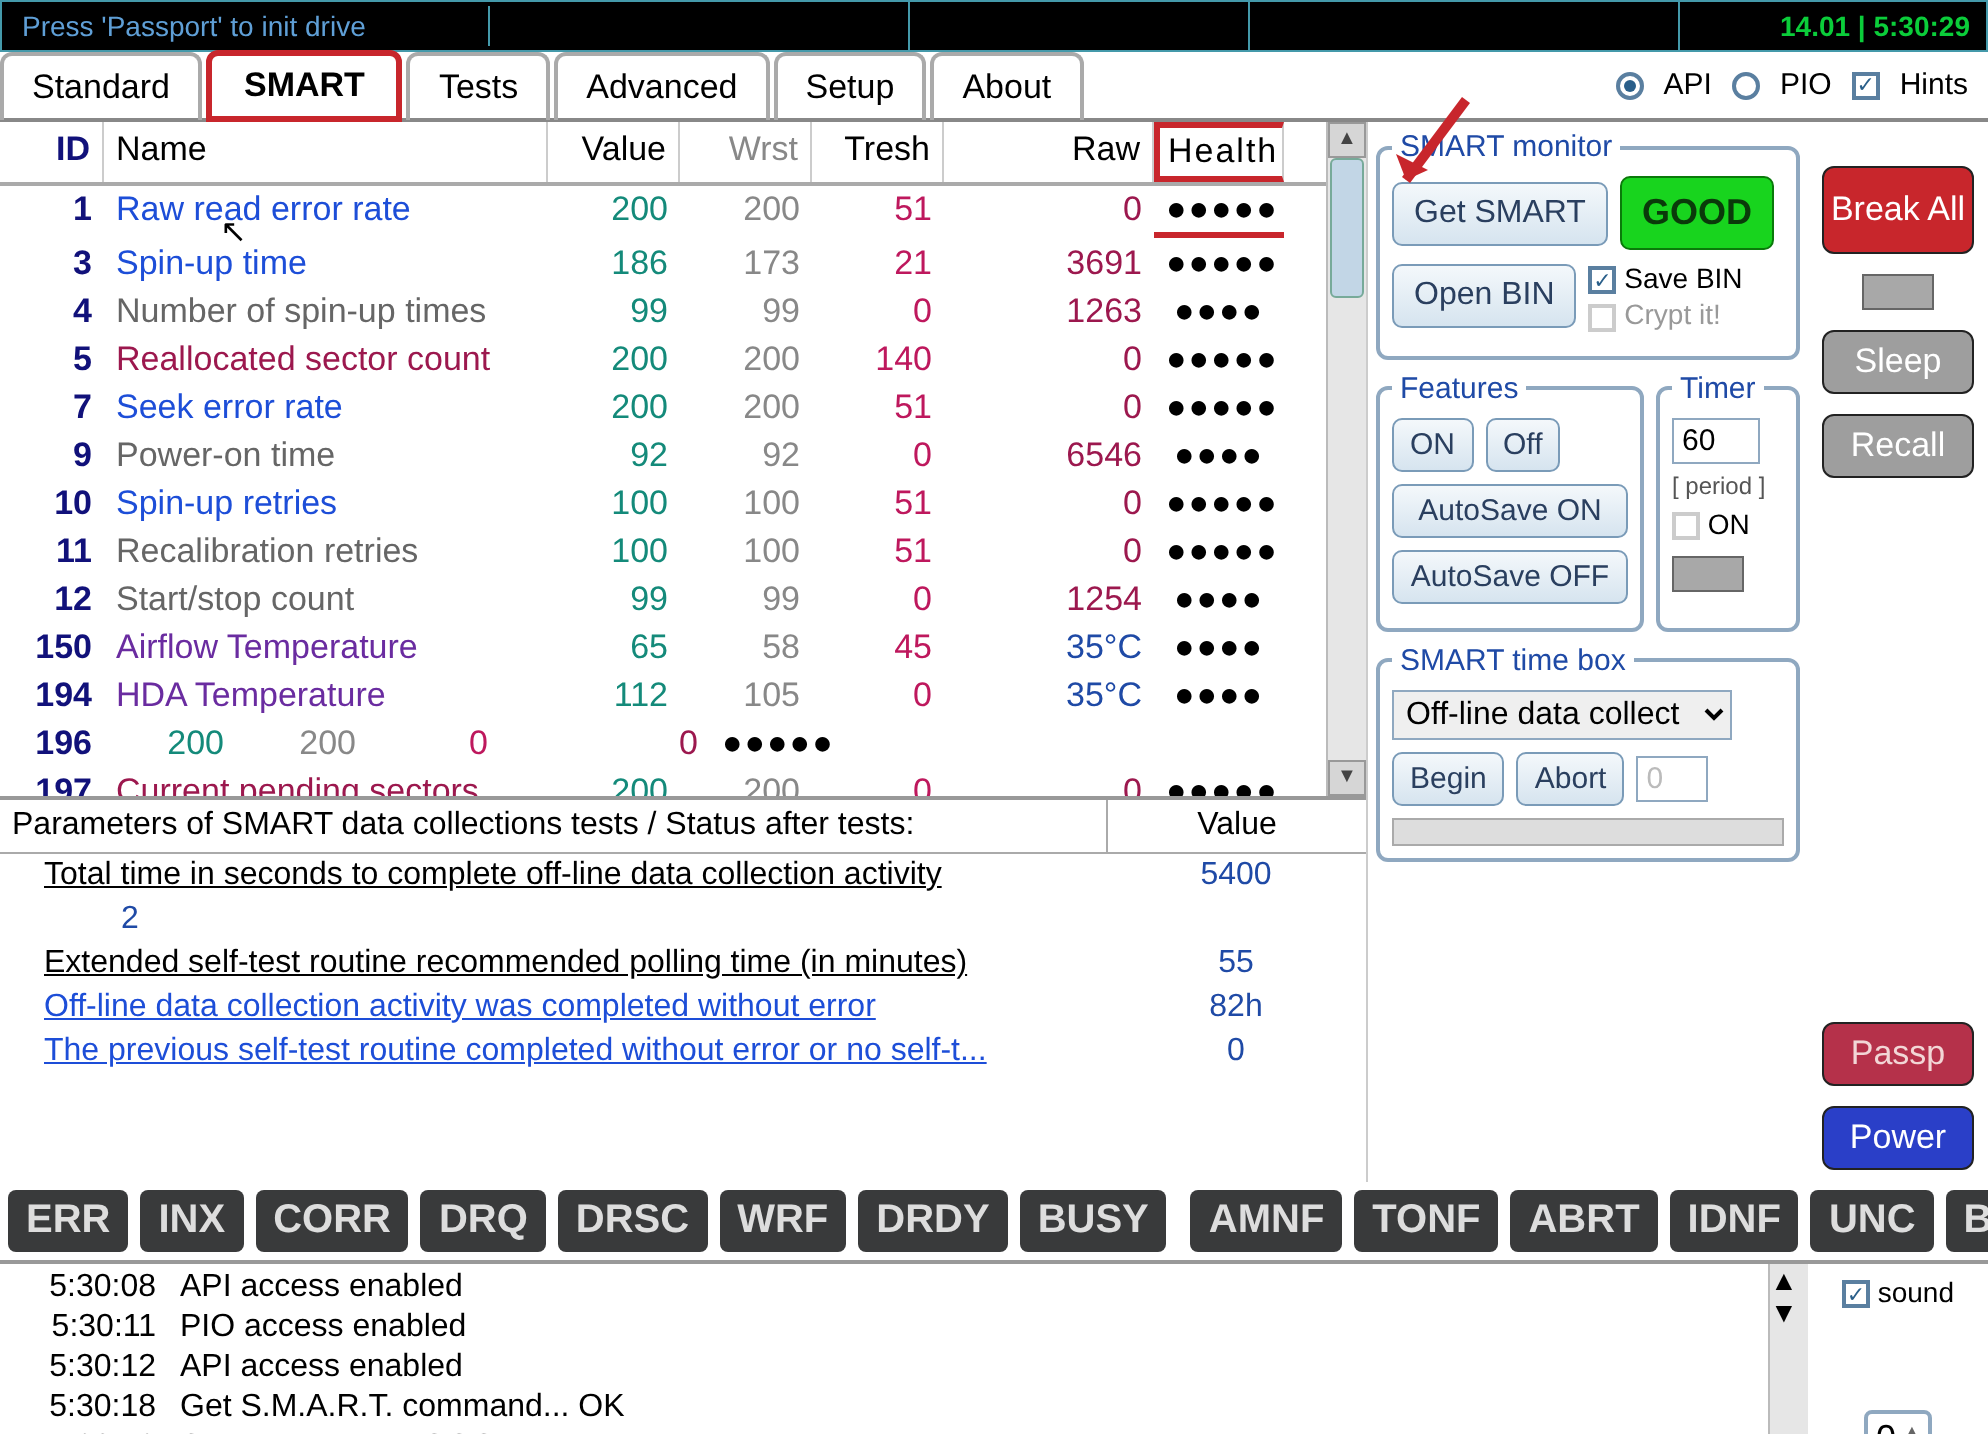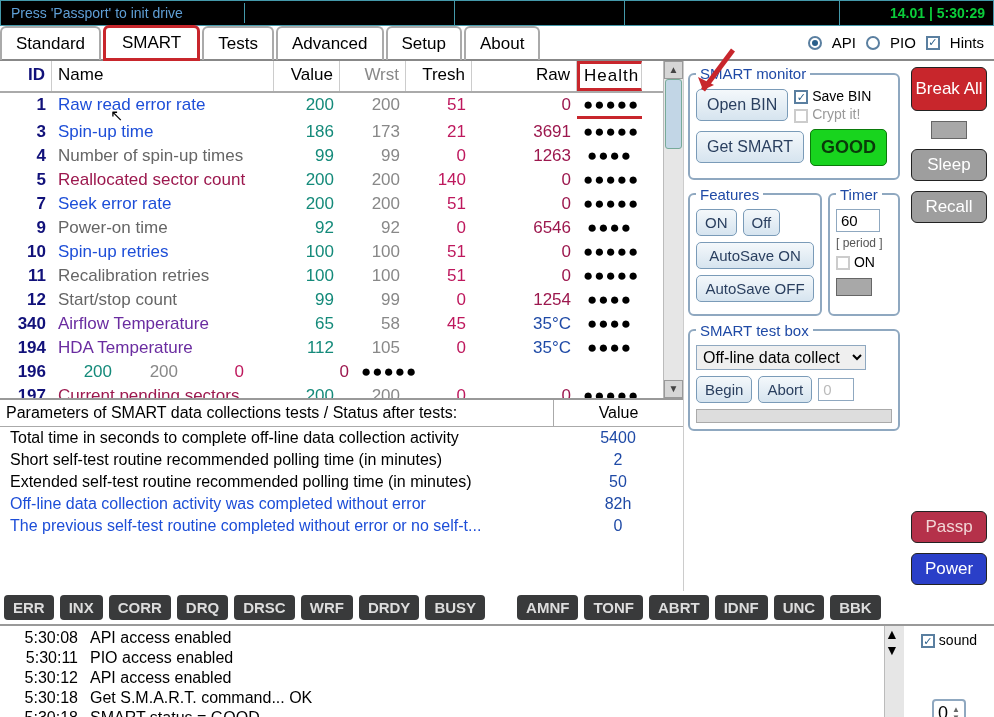--- a/index.html
+++ b/index.html
@@ -7,31 +7,31 @@
 
 .titlebar { background: #000; color: #5f9fd6; height: 26px; display: flex; align-items: center; padding: 0 4px; border: 1px solid #49a; }
 .titlebar .title-text { flex: 0 0 auto; width: 240px; border-right: 1px solid #49a; padding: 2px 6px; }
 .titlebar .spacer { flex: 0 0 auto; width: 210px; border-right: 1px solid #49a; height: 100%; }
 .titlebar .spacer:nth-child(3) { width: 170px; }
 .titlebar .spacer:nth-child(4) { width: 215px; }
 .titlebar .clock { margin-left: auto; color: #0bcd3a; font-weight: bold; padding: 0 4px; }
 
 .tabbar { display: flex; align-items: center; height: 35px; border-bottom: 2px solid #888; background: #fff; }
 .tab { padding: 6px 14px; border: 2px solid #aaa; border-bottom: none; border-radius: 6px 6px 0 0; margin-right: 2px; cursor: pointer; font-size: 17px; }
-.tab.hl { border: 3px solid #c8262c; padding: 5px 16px; font-weight: normal; }
+.tab.hl { border: 3px solid #c8262c; padding: 5px 16px; font-weight: bold; }
 .tab.active { background: #fff; }
 .tabbar .right { margin-left: auto; display: flex; align-items: center; gap: 10px; padding-right: 10px; font-size: 15px; }
 .radio { width: 14px; height: 14px; border-radius: 50%; border: 2px solid #5a7fa0; display: inline-block; vertical-align: middle; }
 .radio.sel::after { content:''; display:block; width:6px; height:6px; background:#2a5f8a; border-radius:50%; margin:2px; }
 .chk { width: 14px; height: 14px; border: 2px solid #5a7fa0; display:inline-flex; align-items:center; justify-content:center; vertical-align:middle; font-size:11px; color:#2a5f8a; }
 
 .main { display: flex; height: 530px; }
 .left { flex: 1 1 auto; display: flex; flex-direction: column; border-right: 1px solid #ccc; }
 .right-side { flex: 0 0 220px; display:flex; flex-direction:column; gap:6px; padding:4px; }
-.far-right { flex: 0 0 90px; padding: 6px 4px; display:flex; flex-direction:column; gap:10px; align-items:center; }
+.far-right { flex: 0 0 90px; padding: 6px 4px; display:flex; flex-direction:column; gap:10px; align-items:center;margin-top:16px; }
 
 .grid-wrap { display:flex; flex:0 0 auto; }
 .grid { flex:1 1 auto; }
 .grid-head { display:flex; background:#fff; border-bottom:2px solid #aaa; font-size:17px; }
 .grid-head .c { padding:4px 6px; border-right:1px solid #ccc; }
 .grid-body { height: 305px; overflow:hidden; }
 .grid-row { display:flex; font-size:17px; padding:1px 0; }
 .grid-row .c { padding:1px 6px; }
 .c-id { width:52px; text-align:right; color:#11117a; font-weight:bold; }
 .c-name { width:222px; }
@@ -45,21 +45,21 @@
 .scrollv { width:20px; background:#e6e6e6; border-left:1px solid #bbb; position:relative; }
 .scrollv .btn { height:18px; background:#d6d6d6; border:1px solid #999; text-align:center; font-size:10px; line-height:16px; color:#444; }
 .scrollv .thumb { position:absolute; top:18px; left:1px; right:1px; height:70px; background:#c2d6e6; border:1px solid #7a9; border-radius:3px; }
 .scrollv .btn.bot { position:absolute; bottom:0; left:0; right:0; }
 
 .params { border-top:2px solid #999; }
 .params-head { display:flex; font-size:16px; border-bottom:1px solid #aaa; }
 .params-head .ph1 { flex:1; padding:4px 6px; }
 .params-head .ph2 { width:130px; text-align:center; padding:4px 6px; border-left:1px solid #aaa; }
 .params-body .prow { display:flex; font-size:16px; }
-.params-body .pt { flex:1; padding:2px 10px; }
+.params-body .pt { flex:1; padding:2px 22px;text-decoration:underline; }
 .params-body .pv { width:130px; text-align:center; color:#1f4aa6; padding:2px 6px; }
 .green-txt { color:#1d4ed8; }
 .teal-txt { color:#148a7a; }
 .red-txt { color:#9c184e; }
 .blue-txt { color:#1f4aa6; }
 .ora-txt { color:#be185d; }
 .gray-txt { color:#666; }
 .purple-txt { color:#6a2ca0; }
 
 fieldset.panel { border:2px solid #8fa8c0; border-radius:6px; padding:6px; font-size:14px; }
@@ -73,21 +73,21 @@
 
 .bigbtn { width:76px; height:44px; border-radius:6px; color:#fff; font-size:17px; display:flex; align-items:center; justify-content:center; cursor:pointer; border:1px solid #222; }
 .break { background:#c8262c; }
 .sleep { background:#9e9e9e; }
 .recall { background:#9e9e9e; }
 .passp { background:#b5314a; color:#f2d6d6; }
 .power { background:#2a3fc8; }
 .placeholder-btn { width:36px; height:18px; background:#a8a8a8; border:1px solid #666; }
 
 .statusbar { display:flex; gap:6px; padding:4px; background:#fff; align-items:center; }
-.stag { background:#393a3b; color:#ddd; border-radius:4px; padding:4px 9px; font-size:15px; font-weight:bold; }
+.stag { background:#393a3b; color:#ddd; border-radius:4px; padding:4px 9px; font-size:20px; font-weight:bold; }
 .stag-gap { width:20px; }
 
 .log { height:110px; border-top:2px solid #999; display:flex; }
 .log-body { flex:1; padding:2px 0; font-size:16px; overflow:hidden; }
 .log-row { display:flex; padding:1px 0; }
 .log-time { width:90px; text-align:right; padding-right:12px; }
 .log-scroll { width:20px; background:#e6e6e6; border-left:1px solid #bbb; position:relative; }
 .log-right { width:90px; display:flex; flex-direction:column; align-items:center; justify-content:space-between; padding:6px 0; }
 
 .stepper { display:flex; align-items:center; border:2px solid #8fa8c0; border-radius:4px; padding:2px 4px; font-size:18px; gap:4px; }
@@ -215,21 +215,21 @@
             <div class="grid-row">
               <div class="c c-id">12</div>
               <div class="c c-name gray-txt">Start/stop count</div>
               <div class="c c-value teal-txt">99</div>
               <div class="c c-wrst">99</div>
               <div class="c c-tresh ora-txt">0</div>
               <div class="c c-raw red-txt">1254</div>
               <div class="c c-health">●●●●</div>
             </div>
             <div class="grid-row">
-              <div class="c c-id">340</div>
+              <div class="c c-id">150</div>
               <div class="c c-name purple-txt">Airflow Temperature</div>
               <div class="c c-value teal-txt">65</div>
               <div class="c c-wrst">58</div>
               <div class="c c-tresh ora-txt">45</div>
               <div class="c c-raw blue-txt">35°C</div>
               <div class="c c-health">●●●●</div>
             </div>
             <div class="grid-row">
               <div class="c c-id">194</div>
               <div class="c c-name purple-txt">HDA Temperature</div>
@@ -269,52 +269,51 @@
       <div class="params-head">
         <div class="ph1">Parameters of SMART data collections tests / Status after tests:</div>
         <div class="ph2">Value</div>
       </div>
       <div class="params-body" id="params-body">
           <div class="prow">
             <div class="pt ">Total time in seconds to complete off-line data collection activity</div>
             <div class="pv">5400</div>
           </div>
           <div class="prow">
-            <div class="pt ">Short self-test routine recommended polling time (in minutes)</div>
             <div class="pv">2</div>
           </div>
           <div class="prow">
             <div class="pt ">Extended self-test routine recommended polling time (in minutes)</div>
-            <div class="pv">50</div>
+            <div class="pv">55</div>
           </div>
           <div class="prow">
             <div class="pt green-txt">Off-line data collection activity was completed without error</div>
             <div class="pv">82h</div>
           </div>
           <div class="prow">
             <div class="pt green-txt">The previous self-test routine completed without error or no self-t...</div>
             <div class="pv">0</div>
           </div>
         </div>
     </div>
   </div>
 
   <div class="right-side">
     <fieldset class="panel">
       <legend>SMART monitor</legend>
+      <div class="row">
+        <button class="pbtn">Get SMART</button>
+        <div class="good">GOOD</div>
+      </div>
       <div class="row">
         <button class="pbtn">Open BIN</button>
         <div style="display:flex;flex-direction:column;gap:2px;">
           <div><span class="chk">✓</span> <span>Save BIN</span></div>
           <div class="gray-label"><span class="chk" style="border-color:#ccc;"></span> <span>Crypt it!</span></div>
         </div>
-      </div>
-      <div class="row">
-        <button class="pbtn">Get SMART</button>
-        <div class="good">GOOD</div>
       </div>
     </fieldset>
 
     <div style="display:flex; gap:6px;">
       <fieldset class="panel" style="flex:1;">
         <legend>Features</legend>
         <div class="row">
           <button class="pbtn pbtn-small">ON</button>
           <button class="pbtn pbtn-small">Off</button>
         </div>
@@ -328,21 +327,21 @@
       <fieldset class="panel" style="width:72px;">
         <legend>Timer</legend>
         <input class="tiny-input" value="60" style="">
         <div style="font-size:12px;color:#555;margin:4px 0;">[ period ]</div>
         <div><span class="chk" style="border-color:#ccc;"></span> <span>ON</span></div>
         <div class="placeholder-btn" style="margin-top:8px;"></div>
       </fieldset>
     </div>
 
     <fieldset class="panel">
-      <legend>SMART test box</legend>
+      <legend>SMART time box</legend>
       <div class="row">
         <select class="combo">
           <option>Off-line data collect</option>
         </select>
       </div>
       <div class="row">
         <button class="pbtn pbtn-small">Begin</button>
         <button class="pbtn pbtn-small">Abort</button>
         <input class="tiny-input" style="width: 36px; color: rgb(187, 187, 187);" value="0">
       </div>

